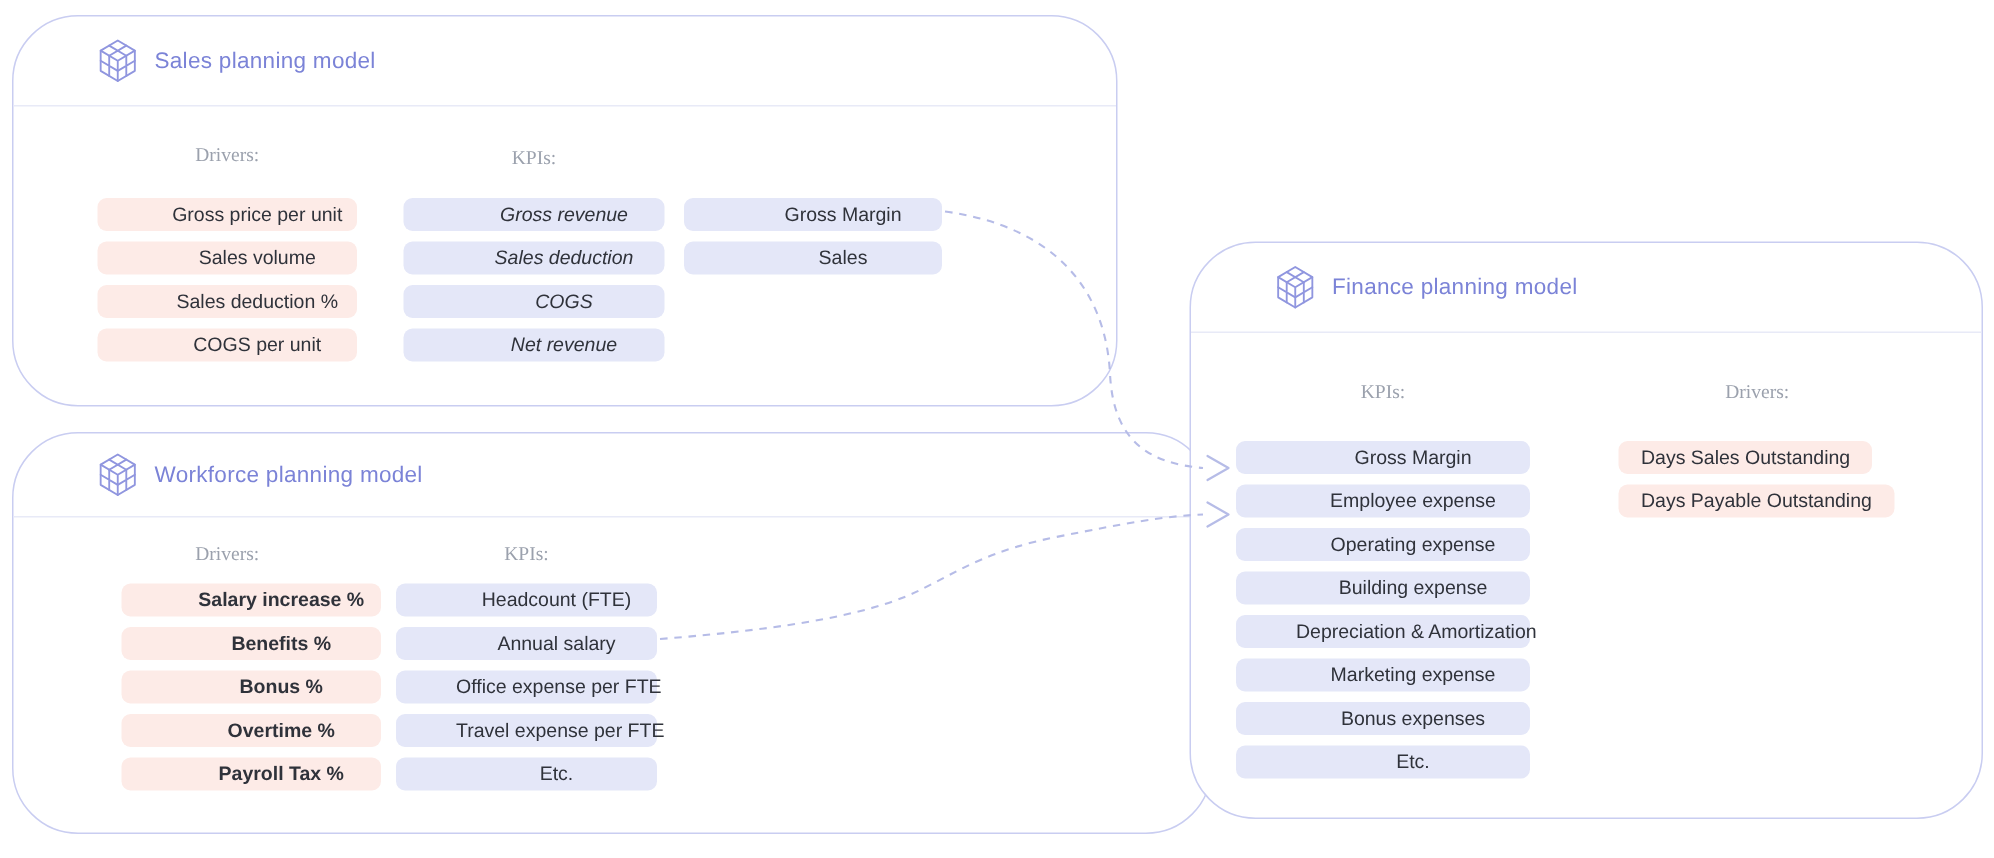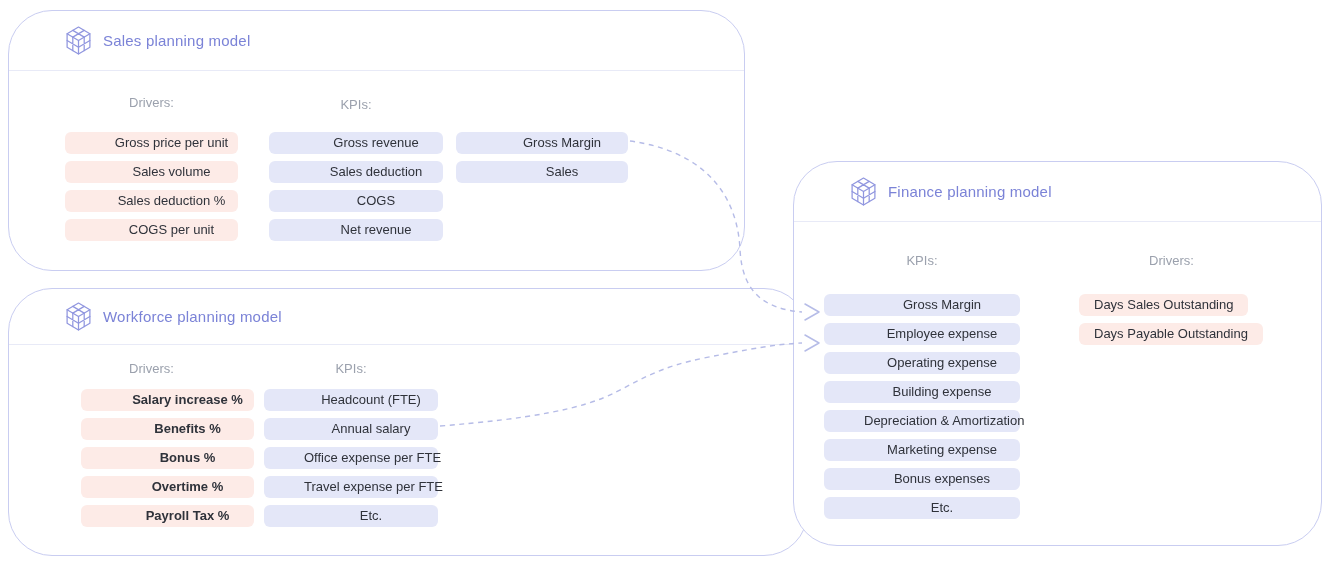--- a/index.html
+++ b/index.html
@@ -8,21 +8,21 @@
     --connector:#b6bce7; --page-bg:#ffffff;
   }
   *{box-sizing:border-box;margin:0;padding:0;}
   html,body{background:var(--page-bg);}
   body{font-family:"Liberation Sans","DejaVu Sans",sans-serif;}
   .canvas{position:relative;width:1329px;height:572px;background:var(--page-bg);overflow:hidden;}
   .card{position:absolute;background:#fff;border:1.2px solid var(--card-border);border-radius:44px;}
   .card-header{display:flex;align-items:center;padding-left:56px;border-bottom:1px solid var(--divider);text-align:right;}
   .cube{width:27px;height:29px;flex:0 0 auto;margin-right:11px;}
   .card-title{font-size:15px;font-weight:400;color:var(--accent);letter-spacing:.2px;}
-  .col-label{position:absolute;font-size:13px;color:var(--label-text);text-align:center;}
+  .col-label{position:absolute;font-size:13px;color:var(--label-text);text-align:center;font-family:Liberation Serif, serif;}
   .pill-list{position:absolute;display:flex;flex-direction:column;gap:7px;}
   .pill{height:22px;line-height:22px;border-radius:6px;font-size:13px;color:var(--pill-text);text-align:center;white-space:nowrap;padding-left:40px;}
   .pill.driver{background:var(--driver-bg);}
   .pill.kpi{background:var(--kpi-bg);}
   .pill-list.fit .pill{align-self:flex-start;padding:0 15px;}
   .overlay{position:absolute;left:0;top:0;width:1329px;height:572px;pointer-events:none;}
   .overlay .dash{fill:none;stroke:var(--connector);stroke-width:1.4;stroke-dasharray:5 4.5;}
   .overlay .head{fill:none;stroke:var(--connector);stroke-width:1.5;stroke-linecap:round;stroke-linejoin:round;}
 </style>
 </head>
@@ -41,21 +41,21 @@
       <h2 class="card-title">Sales planning model</h2>
     </header>
     <div class="col-label" style="left:56px;top:84px;width:173px;">Drivers:</div>
     <div class="col-label" style="left:260px;top:86px;width:174px;">KPIs:</div>
     <div class="pill-list" style="left:56px;top:121px;width:173px;">
         <div class="pill driver">Gross price per unit</div>
         <div class="pill driver">Sales volume</div>
         <div class="pill driver">Sales deduction %</div>
         <div class="pill driver">COGS per unit</div>
       </div>
-    <div class="pill-list" style="left:260px;top:121px;width:174px;">
+    <div class="pill-list" style="left:260px;top:121px;width:174px;font-style:italic;">
         <div class="pill kpi">Gross revenue</div>
         <div class="pill kpi">Sales deduction</div>
         <div class="pill kpi">COGS</div>
         <div class="pill kpi">Net revenue</div>
       </div>
     <div class="pill-list" style="left:447px;top:121px;width:172px;">
         <div class="pill kpi">Gross Margin</div>
         <div class="pill kpi">Sales</div>
       </div>
   </section>

